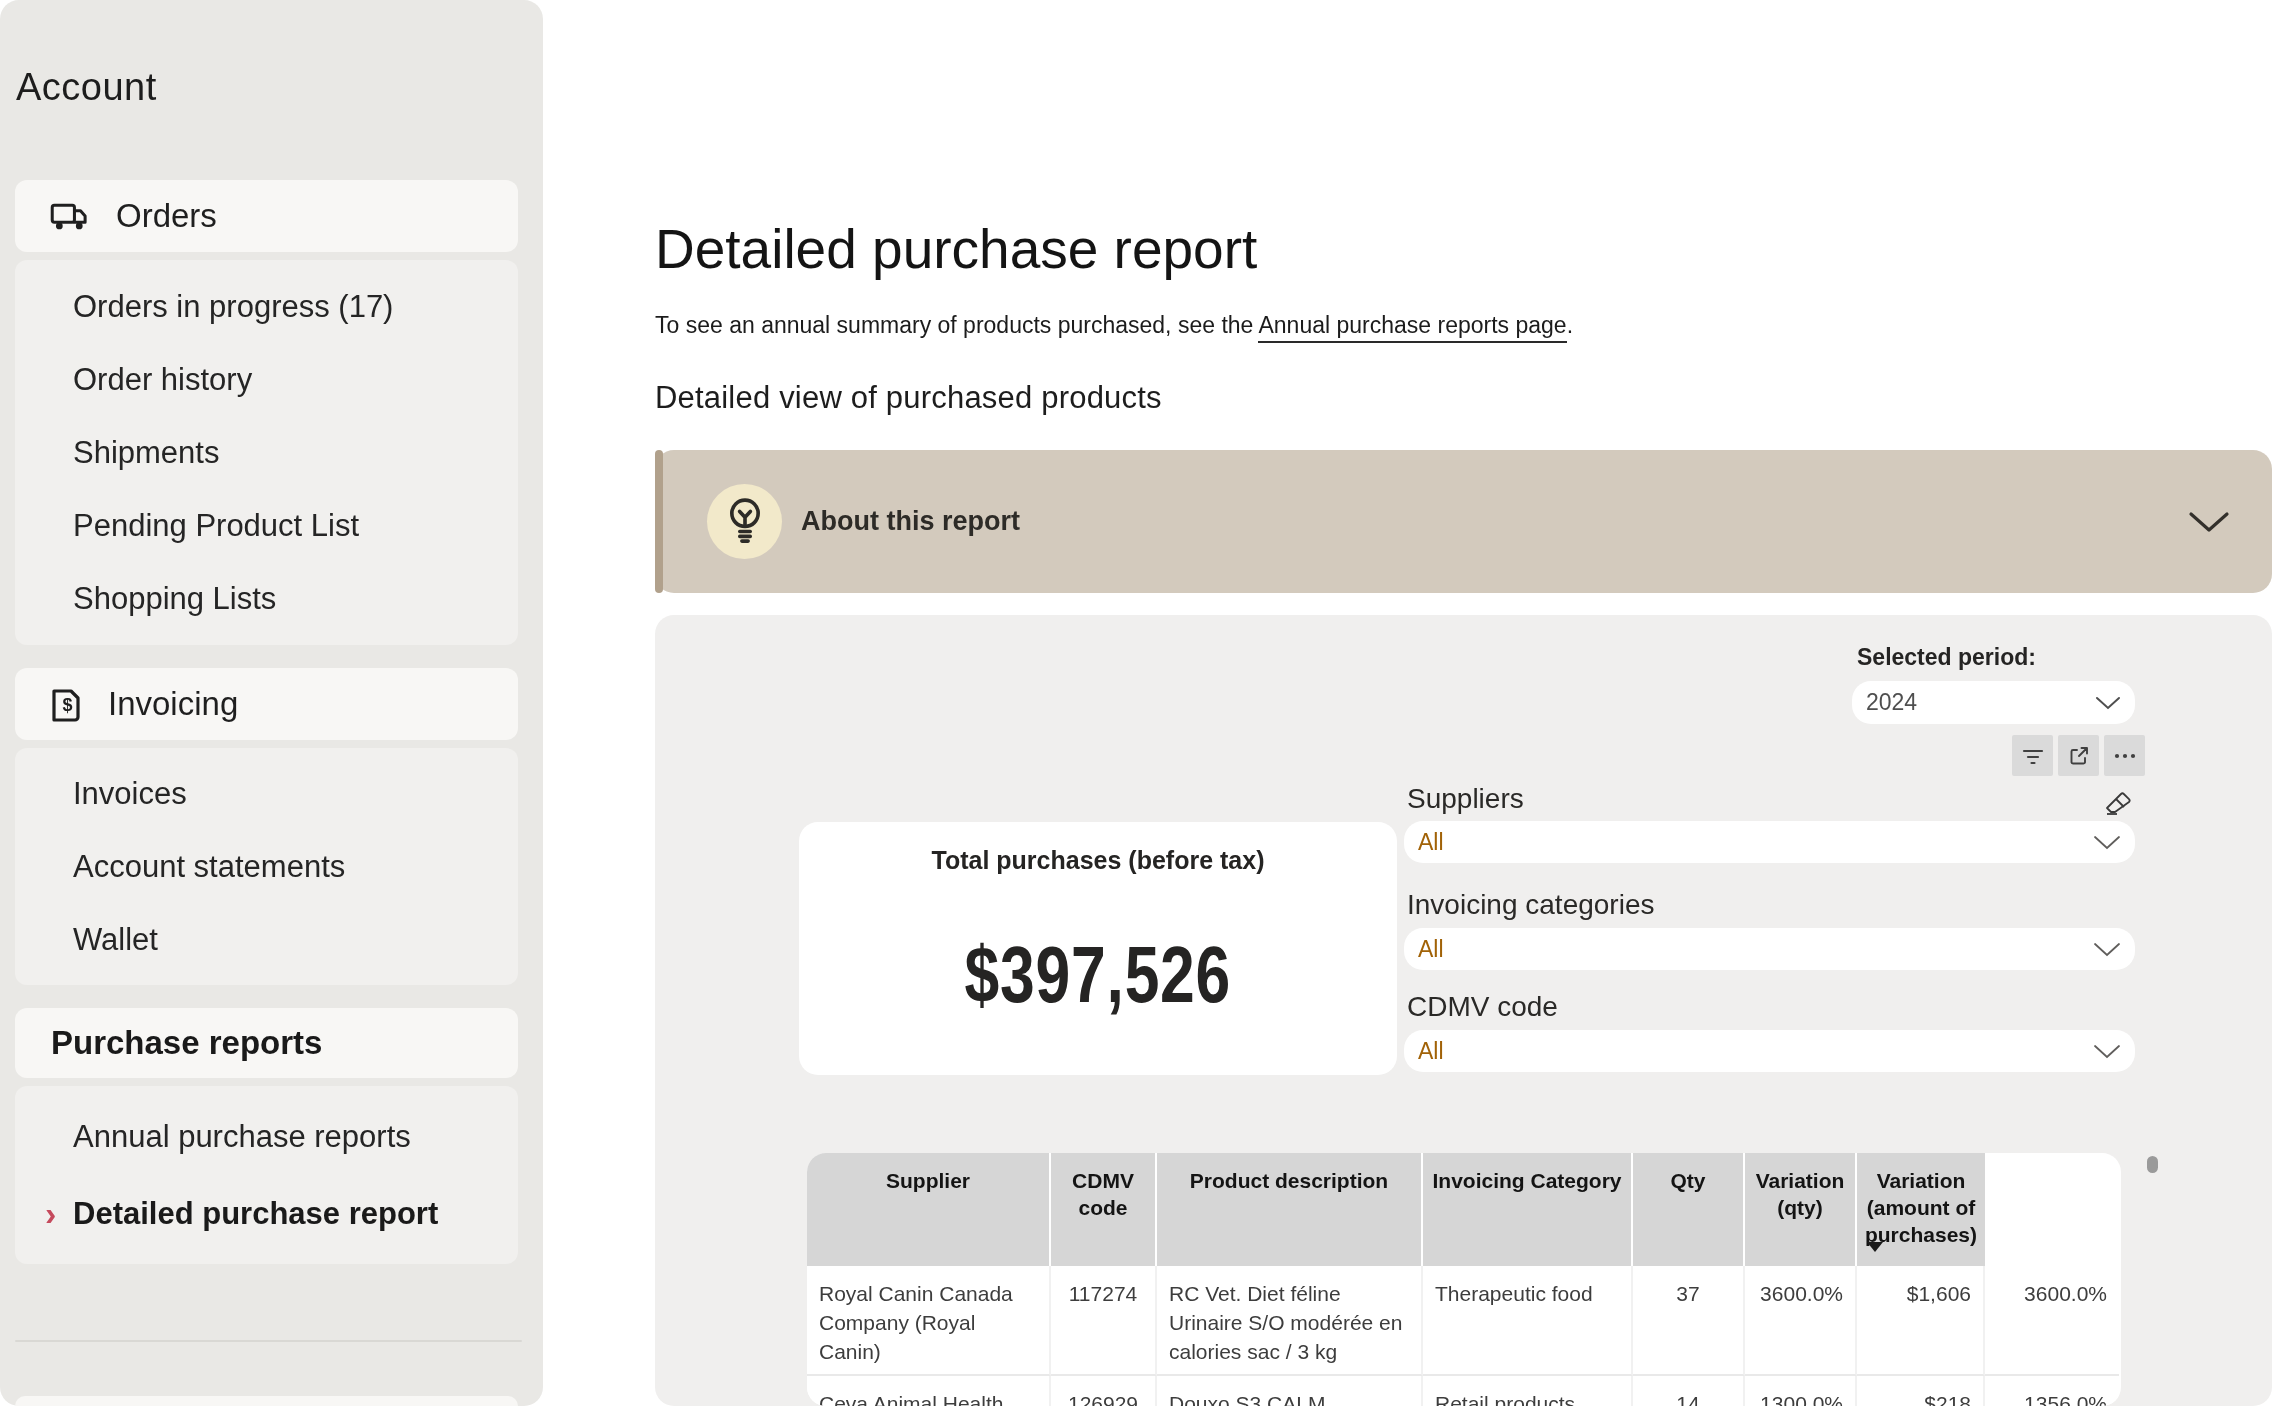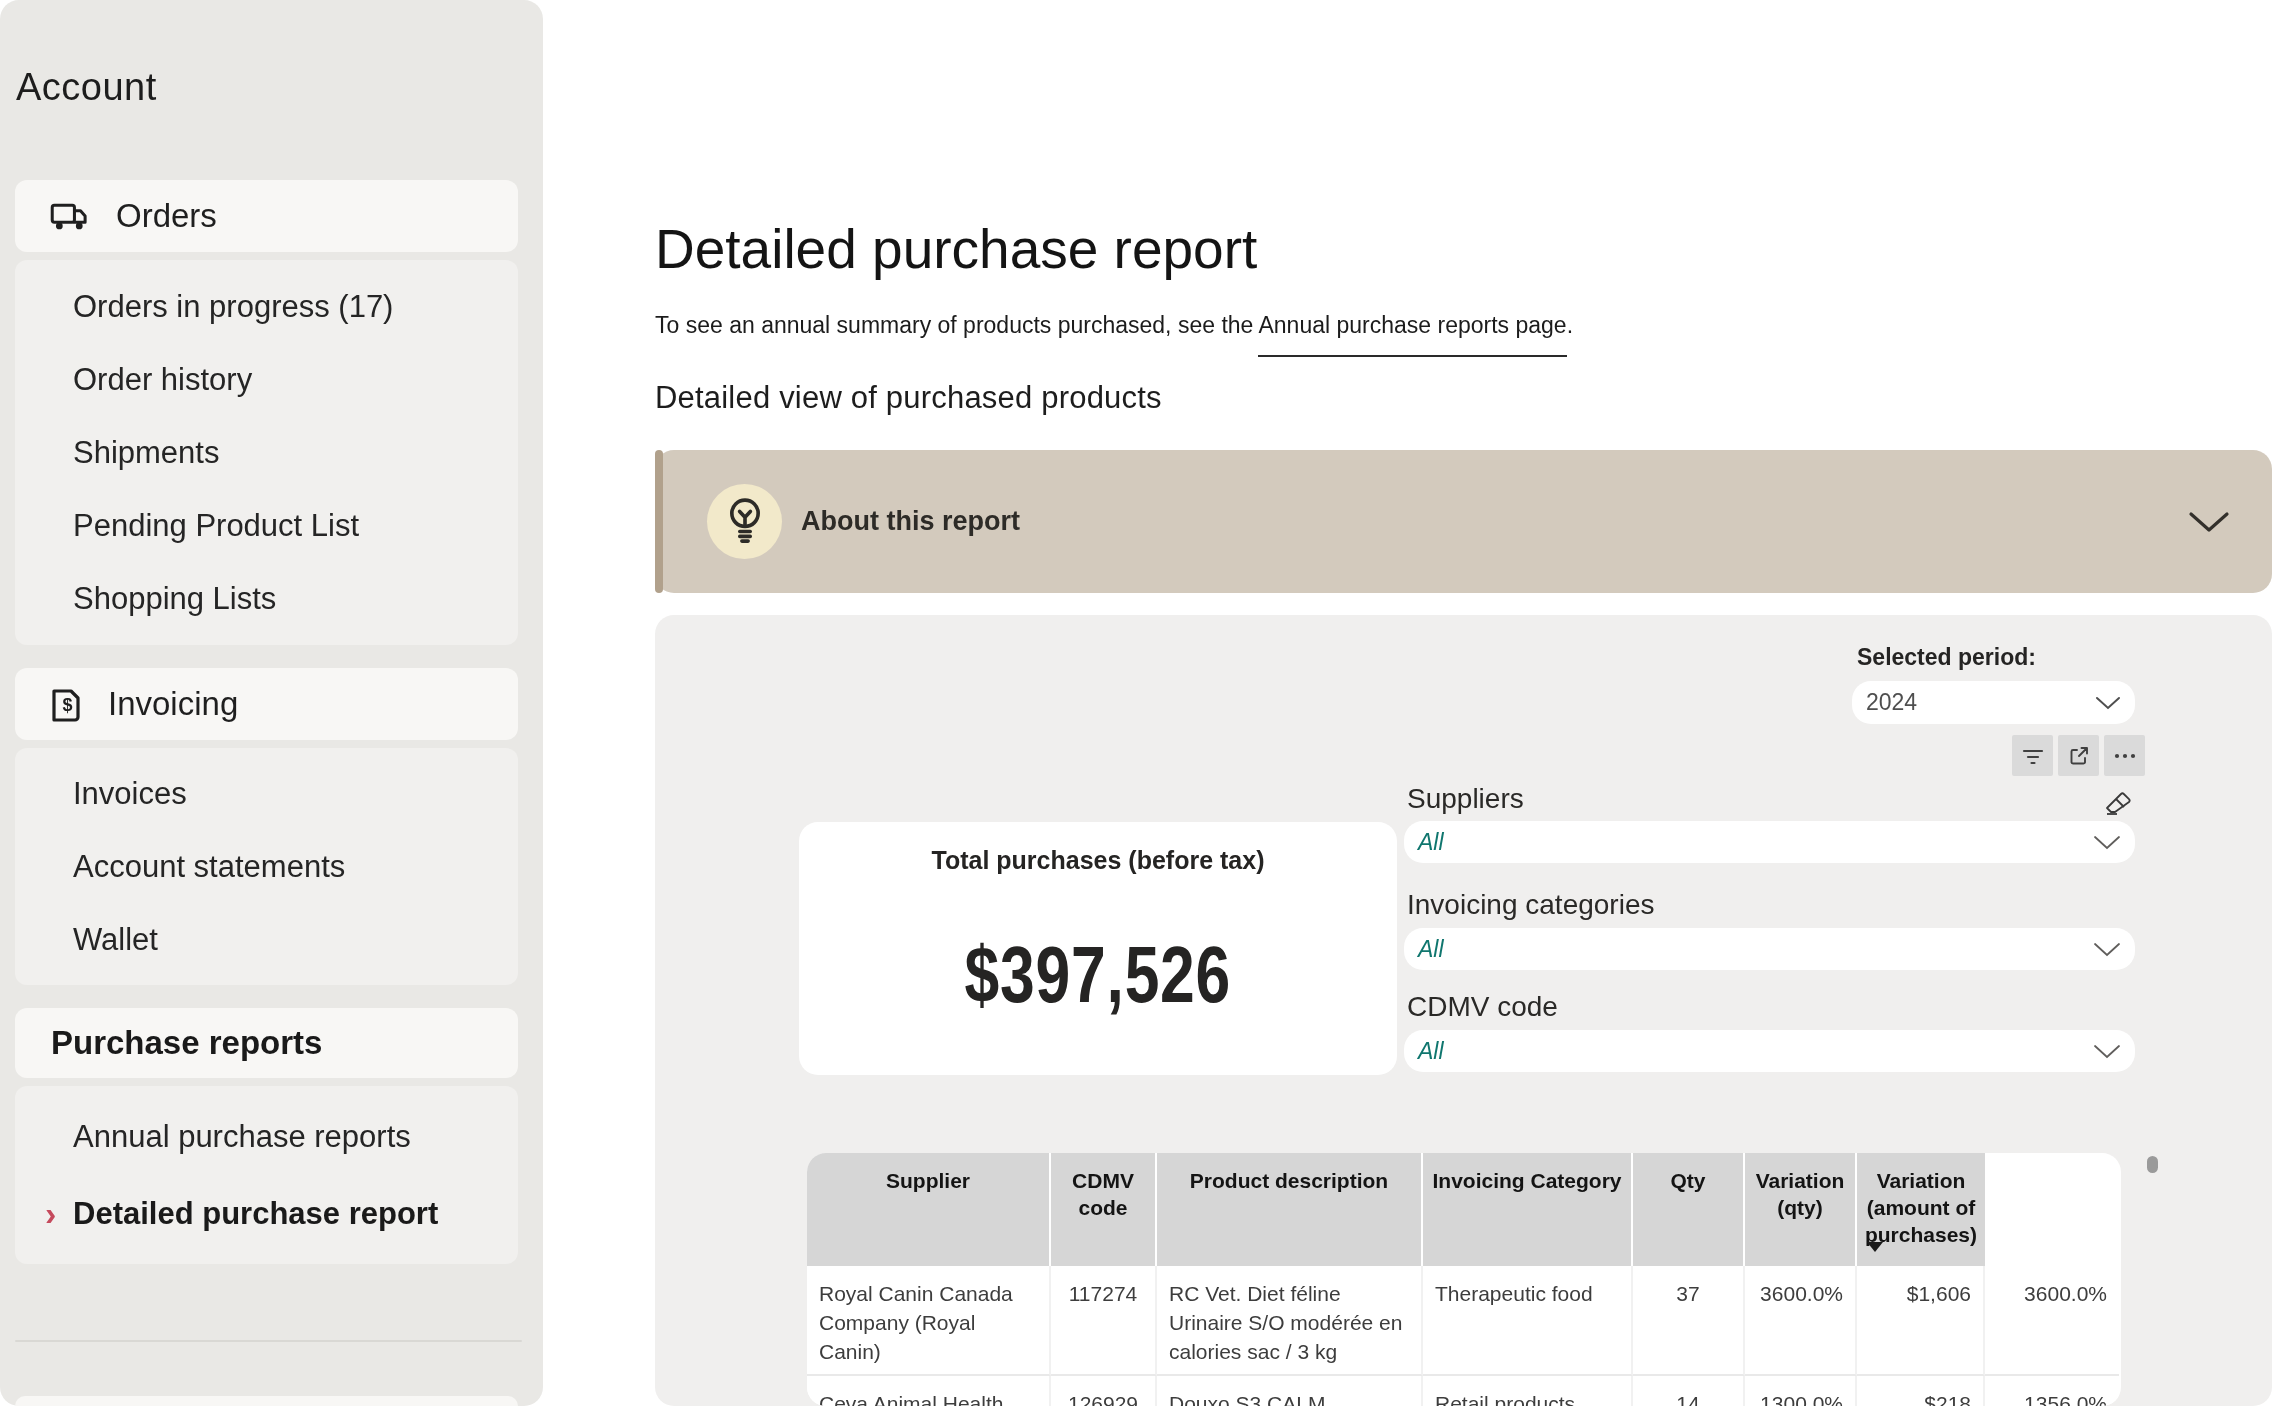--- a/index.html
+++ b/index.html
@@ -25,21 +25,21 @@
                color:#c54a5c;font-size:34px;font-weight:700;line-height:1;}
   .card-plain-header{background:#f8f7f5;display:flex;align-items:center;padding-left:36px;
                font-size:33px;font-weight:700;color:#1a1a1a;cursor:pointer;}
   .side-divider{left:15px;top:1340px;width:507px;height:2px;background:#d9d8d4;}
   .side-sliver{left:15px;top:1396px;width:503px;height:10px;background:#f8f7f5;border-radius:14px 14px 0 0;}
   .side-icon{display:inline-flex;align-items:center;justify-content:center;}
 
   
   .page-title{left:655px;top:218px;font-size:55px;font-weight:400;color:#141414;line-height:62px;letter-spacing:0;}
   .page-intro{left:655px;top:312px;font-size:23px;color:#1c1c1c;}
-  .intro-link{border-bottom:2px solid #2a2a2a;padding-bottom:17px;cursor:pointer;}
+  .intro-link{border-bottom:2px solid #2a2a2a;padding-bottom:3px;cursor:pointer;}
   .section-heading{left:655px;top:380px;font-size:31px;font-weight:500;color:#1d1d1d;letter-spacing:.2px;}
 
   
   .about-banner{left:655px;top:450px;width:1617px;height:143px;background:#d3cabd;cursor:pointer;}
   .about-stripe{left:0;top:0;width:8px;height:143px;background:#b1a18c;}
   .bulb-circle{left:52px;top:34px;width:75px;height:75px;border-radius:50%;background:#f2e9ca;
                display:flex;align-items:center;justify-content:center;}
   .about-label{left:146px;top:0;height:143px;display:flex;align-items:center;
                font-size:27px;font-weight:600;color:#2d2b27;}
   .about-chevron{right:42px;top:50%;transform:translateY(-50%);}
@@ -54,21 +54,21 @@
   .period-dropdown .chev{margin-left:auto;}
 
   .pbi-btn{width:41px;height:41px;background:#dadada;border-radius:2px;display:flex;
                align-items:center;justify-content:center;cursor:pointer;}
   .toolbar{left:2012px;top:735px;display:flex;gap:5px;}
   .eraser-btn{left:2102px;top:783px;width:34px;height:34px;display:flex;align-items:center;
                justify-content:center;cursor:pointer;}
 
   .filter-label{font-size:28px;color:#2a2927;}
   .pbi-dropdown{width:731px;height:42px;background:#ffffff;display:flex;align-items:center;
-               padding:16px 14px;box-sizing:border-box;font-size:23px;color:#0f766e;cursor:pointer;font-style:italic;}
+               padding:16px 14px;box-sizing:border-box;font-size:23px;color:#a16207;cursor:pointer;}
   .pbi-dropdown .chev{margin-left:auto;}
 
   
   .kpi-card{left:799px;top:822px;width:598px;height:253px;background:#ffffff;
             display:flex;flex-direction:column;align-items:center;}
   .kpi-title{margin-top:24px;font-size:25px;font-weight:700;color:#252423;}
   .kpi-value-wrap{flex:1;display:flex;align-items:center;justify-content:center;width:100%;}
   .kpi-value{font-size:80px;font-weight:600;color:#252423;display:inline-block;
              transform:scaleX(.78);transform-origin:center;letter-spacing:1px;}
 

